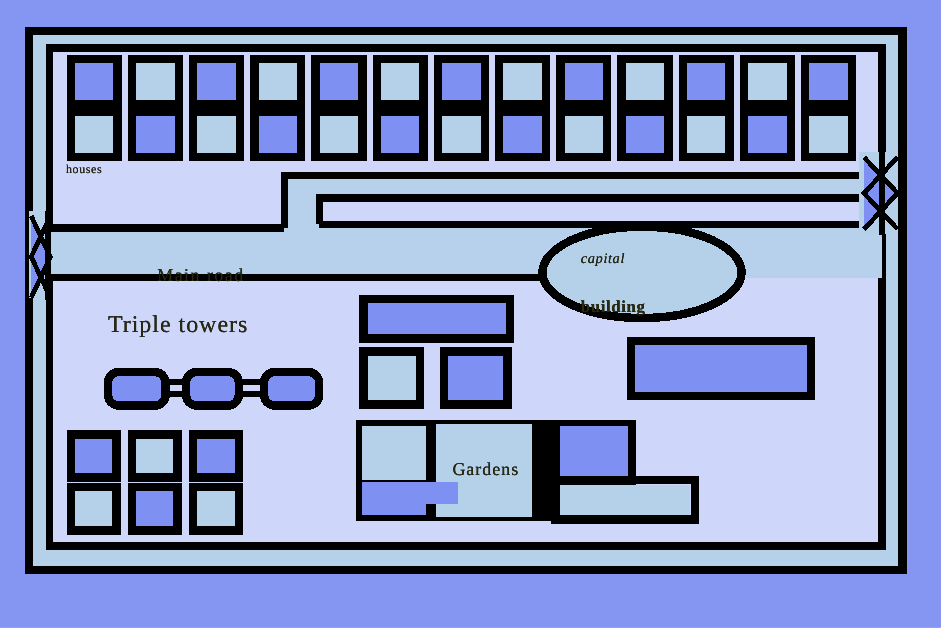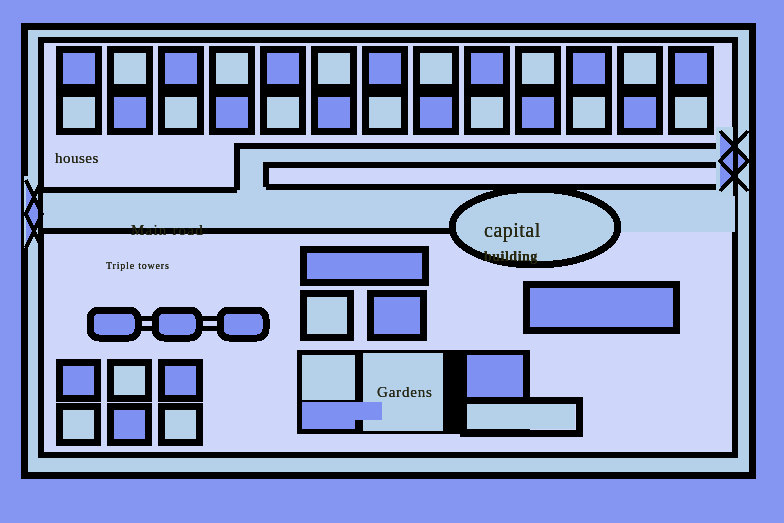--- a/index.html
+++ b/index.html
@@ -15,25 +15,25 @@
   }
   .lbl{
     position:absolute;
     color:#2a2a10;
     font-family:"Liberation Serif", serif;
     letter-spacing:0.5px;
     white-space:nowrap;
     text-shadow:0 0 0 #000;
     pointer-events:none;
   }
-  #lbl-houses{left:55px;top:150px;font-size:15px;}
+  #lbl-houses{left:55px;top:136px;font-size:10px;}
   #lbl-mainroad{left:131px;top:222px;font-size:15px;letter-spacing:1.2px;}
-  #lbl-capital-1{left:484px;top:219px;font-size:20px;}
+  #lbl-capital-1{left:484px;top:208px;font-size:12px;font-style:italic;}
   #lbl-capital-2{left:484px;top:249px;font-size:14px;font-weight:bold;}
-  #lbl-triple{left:90px;top:260px;font-size:10px;letter-spacing:0.8px;margin-left:16px;}
+  #lbl-triple{left:90px;top:260px;font-size:20px;letter-spacing:0.8px;}
   #lbl-gardens{left:377px;top:384px;font-size:15px;letter-spacing:0.8px;}
 </style>
 </head>
 <body>
 
 <div id="map">
 <svg width="784" height="523" viewBox="0 0 784 523" xmlns="http://www.w3.org/2000/svg" shape-rendering="crispEdges">
 
   <rect x="0" y="0" width="784" height="523" fill="#8496f2"></rect>
 

